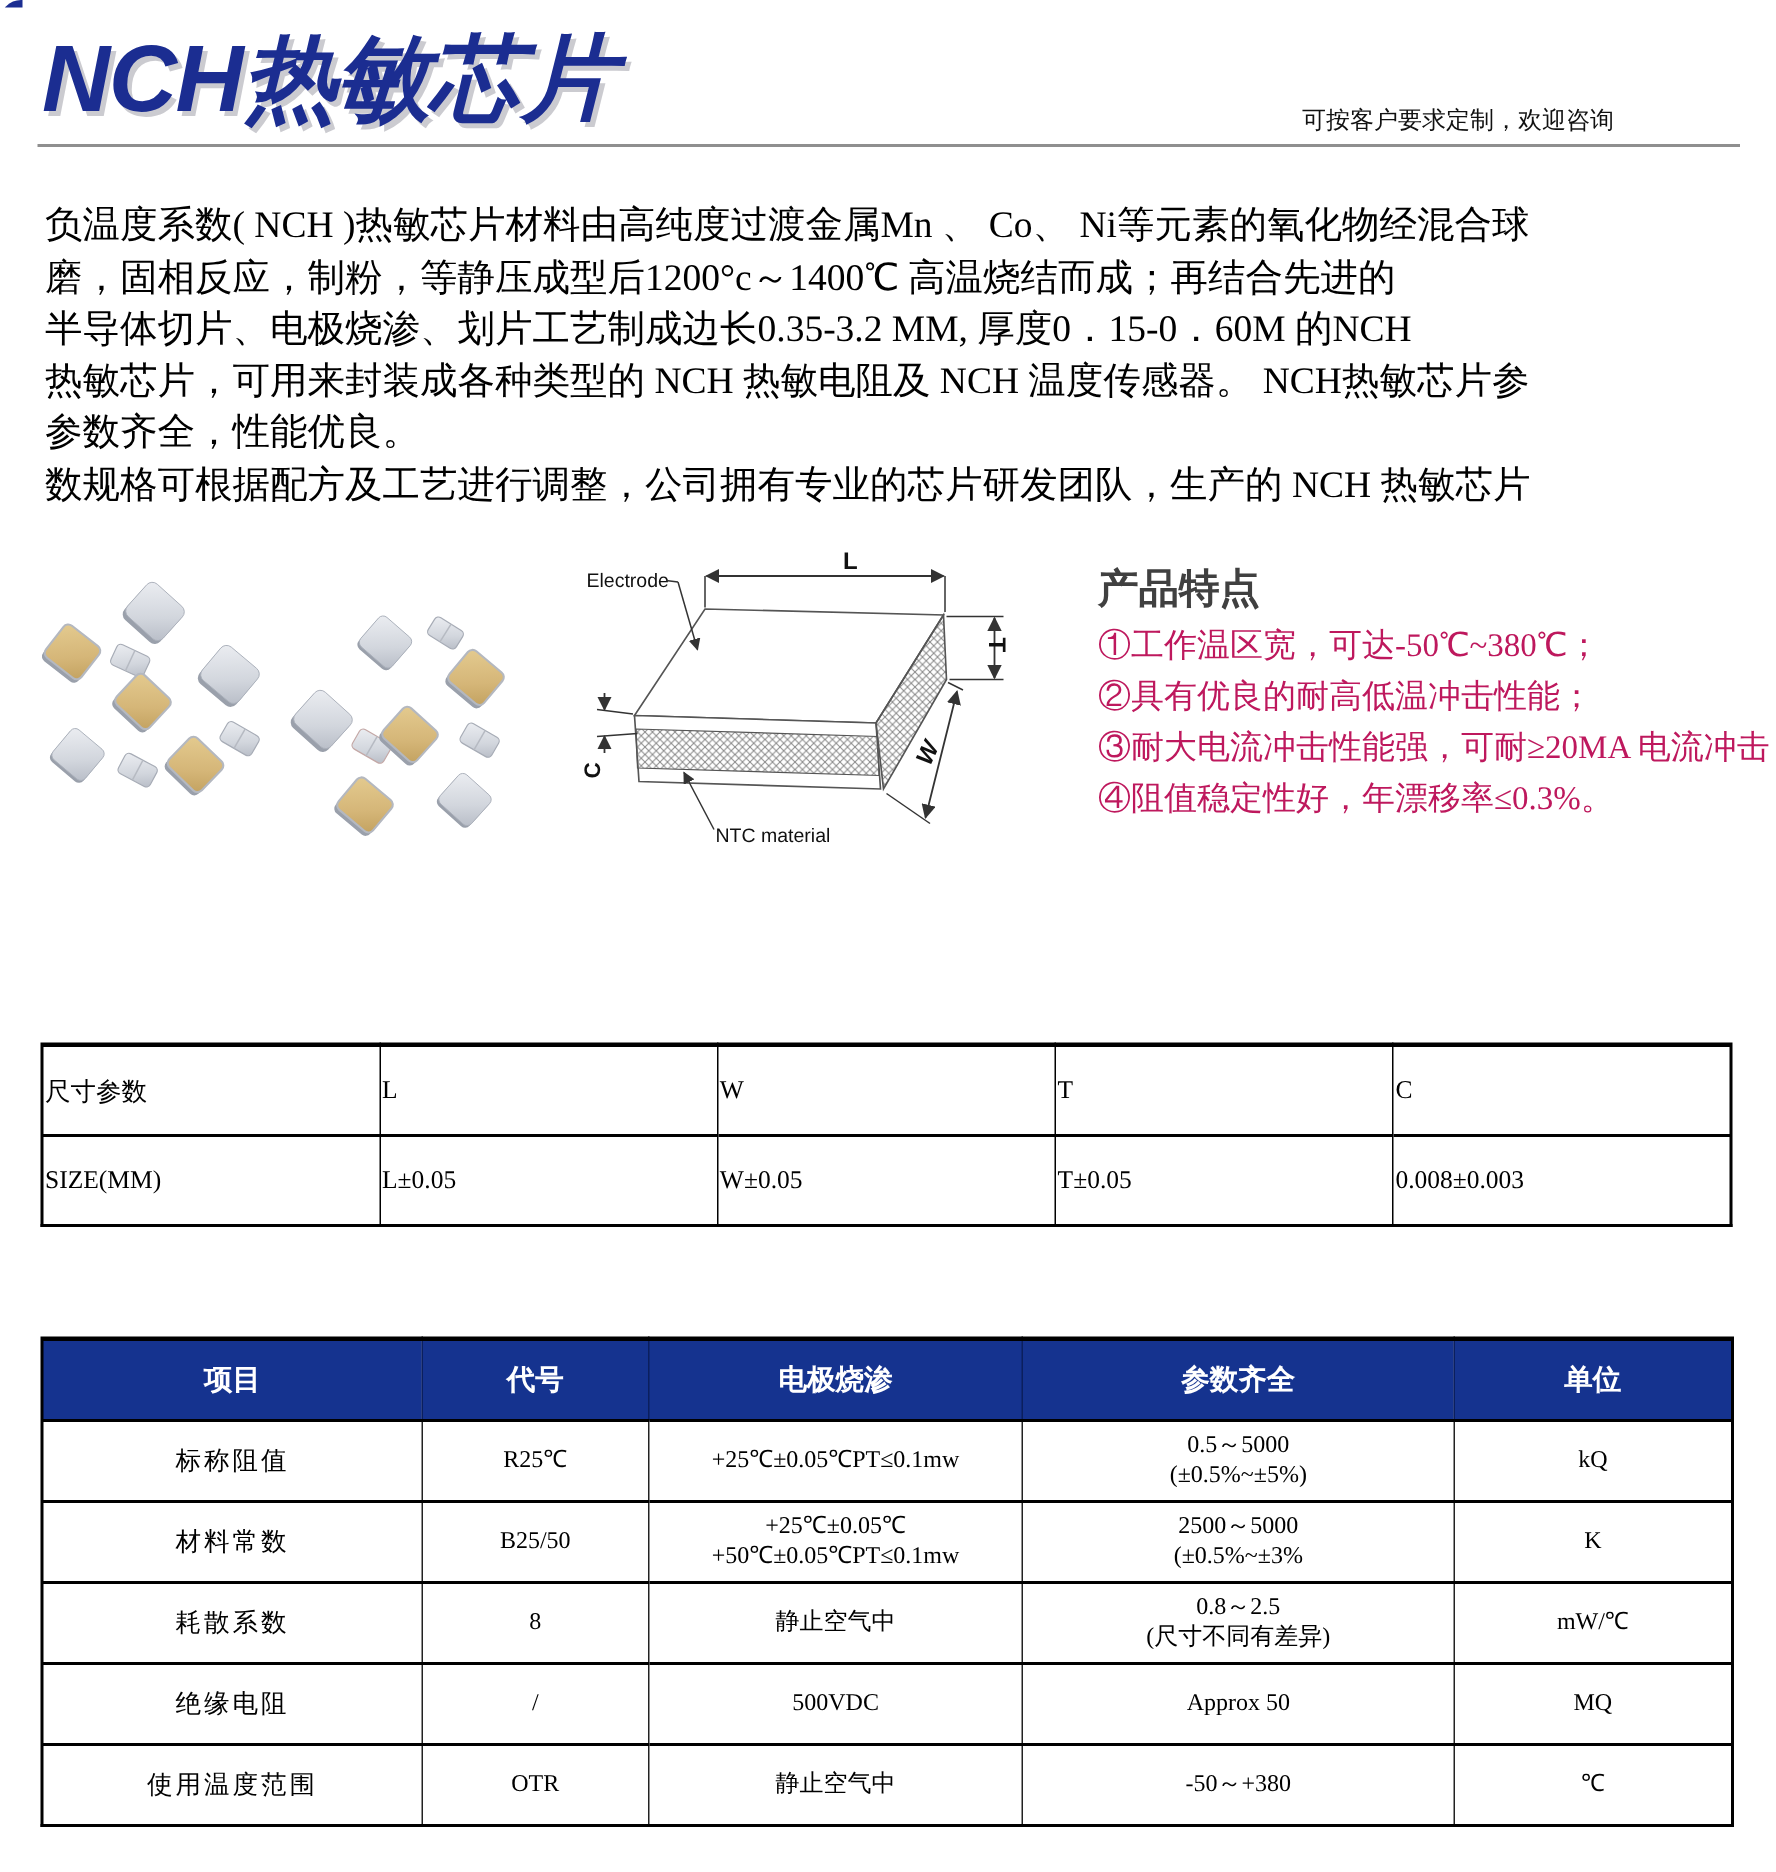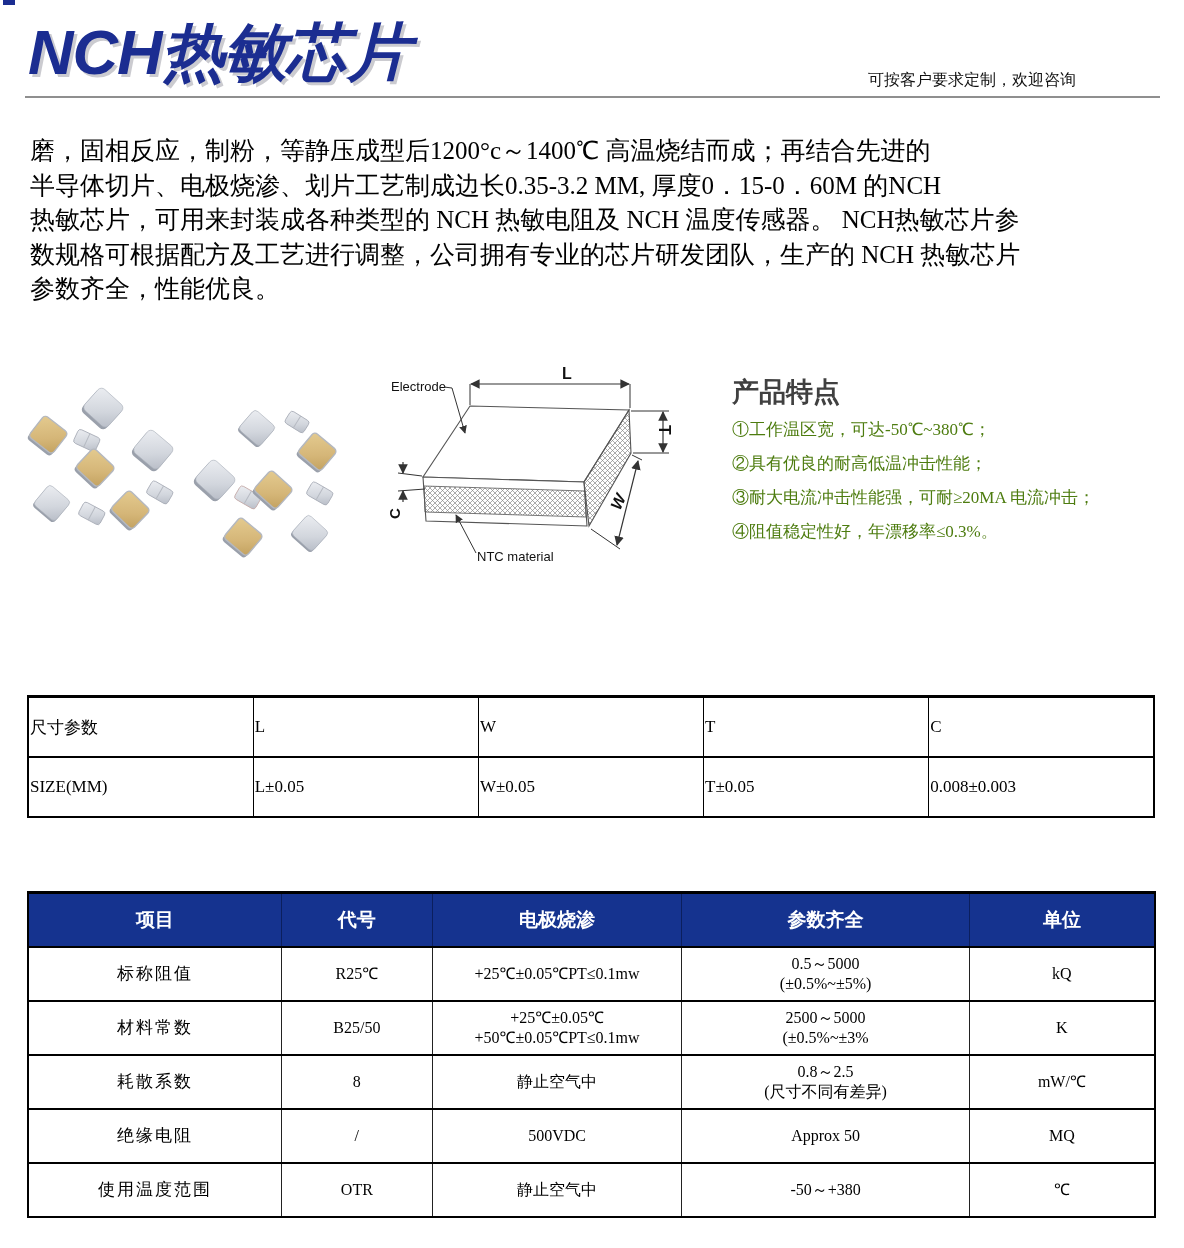--- a/index.html
+++ b/index.html
@@ -3,20 +3,21 @@
 <meta charset="utf-8">
 <style>
   html,body{margin:0;padding:0;background:#ffffff;}
   .page{
     position:relative;
     width:1184px;height:1248px;
     background:#ffffff;
     overflow:hidden;
     font-family:"Liberation Serif", serif;
     color:#000;
+    border-radius:14px;
   }
   
   .brand-mark{
     position:absolute;left:3px;top:0;width:12px;height:5px;
     background:#1b2d91;
   }
   .page-title{
     position:absolute;left:28px;top:10px;
     font-family:"Liberation Sans", sans-serif;
     font-size:63px;font-weight:bold;font-style:italic;
@@ -46,21 +47,21 @@
   .product-diagram{position:absolute;left:370px;top:363px;}
   .features{
     position:absolute;left:732px;top:374px;width:440px;
   }
   .features-title{
     font-family:"Liberation Sans", sans-serif;
     font-size:27px;font-weight:bold;color:#404040;
     margin:0 0 10px 0;
   }
   .feature-item{
-    font-size:17px;line-height:20px;color:#4d7c0f;
+    font-size:22px;line-height:20px;color:#be185d;
     margin:0 0 14px 0;white-space:nowrap;
   }
   
   table{border-collapse:collapse;table-layout:fixed;}
   .size-table{
     position:absolute;left:27px;top:695px;width:1128px;
     border:2px solid #000;border-top:3px solid #000;
   }
   .size-table td{
     border-left:1px solid #000;border-top:2px solid #000;
@@ -96,25 +97,26 @@
 <body>
 
 <div class="page">
 
   <div class="brand-mark"></div>
   <div class="page-title">NCH热敏芯片</div>
   <div class="header-tagline">可按客户要求定制，欢迎咨询</div>
   <div class="header-rule"></div>
 
   <div class="intro">
+    <div class="line">负温度系数( NCH )热敏芯片材料由高纯度过渡金属Mn 、 Co、 Ni等元素的氧化物经混合球</div>
     <div class="line">磨，固相反应，制粉，等静压成型后1200°c～1400℃  高温烧结而成；再结合先进的</div>
     <div class="line">半导体切片、电极烧渗、划片工艺制成边长0.35-3.2 MM, 厚度0．15-0．60M 的NCH</div>
     <div class="line">热敏芯片，可用来封装成各种类型的 NCH 热敏电阻及 NCH 温度传感器。 NCH热敏芯片参</div>
+    <div class="line">参数齐全，性能优良。</div>
     <div class="line">数规格可根据配方及工艺进行调整，公司拥有专业的芯片研发团队，生产的 NCH 热敏芯片</div>
-    <div class="line">参数齐全，性能优良。</div>
   </div>
 
   <svg class="chips-photo" width="345" height="205" viewBox="0 0 345 205">
     <defs>
       <linearGradient id="grayChip" x1="0" y1="0" x2="1" y2="1">
         <stop offset="0" stop-color="#eceef2"></stop>
           <stop offset="0.6" stop-color="#d2d6dd"></stop>
           <stop offset="1" stop-color="#b7bcc6"></stop>
       </linearGradient>
       <linearGradient id="goldChip" x1="0" y1="0" x2="1" y2="1">

